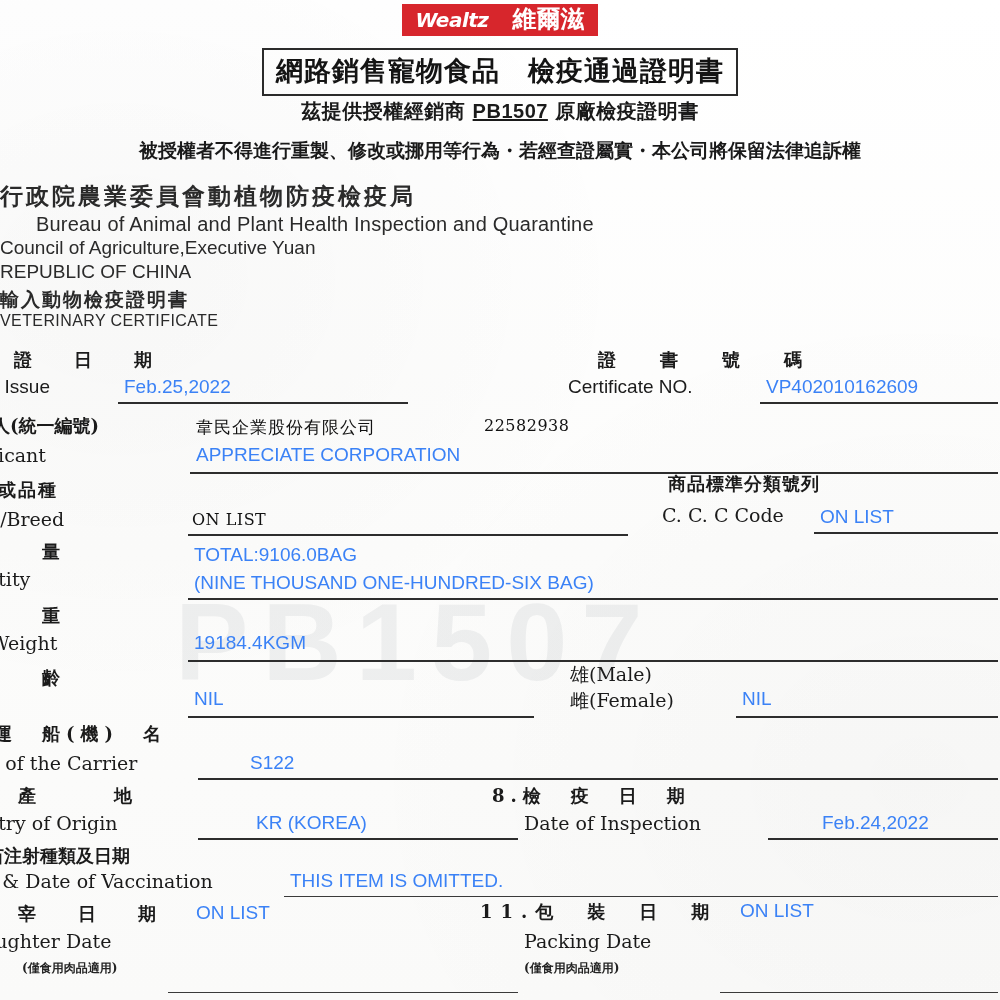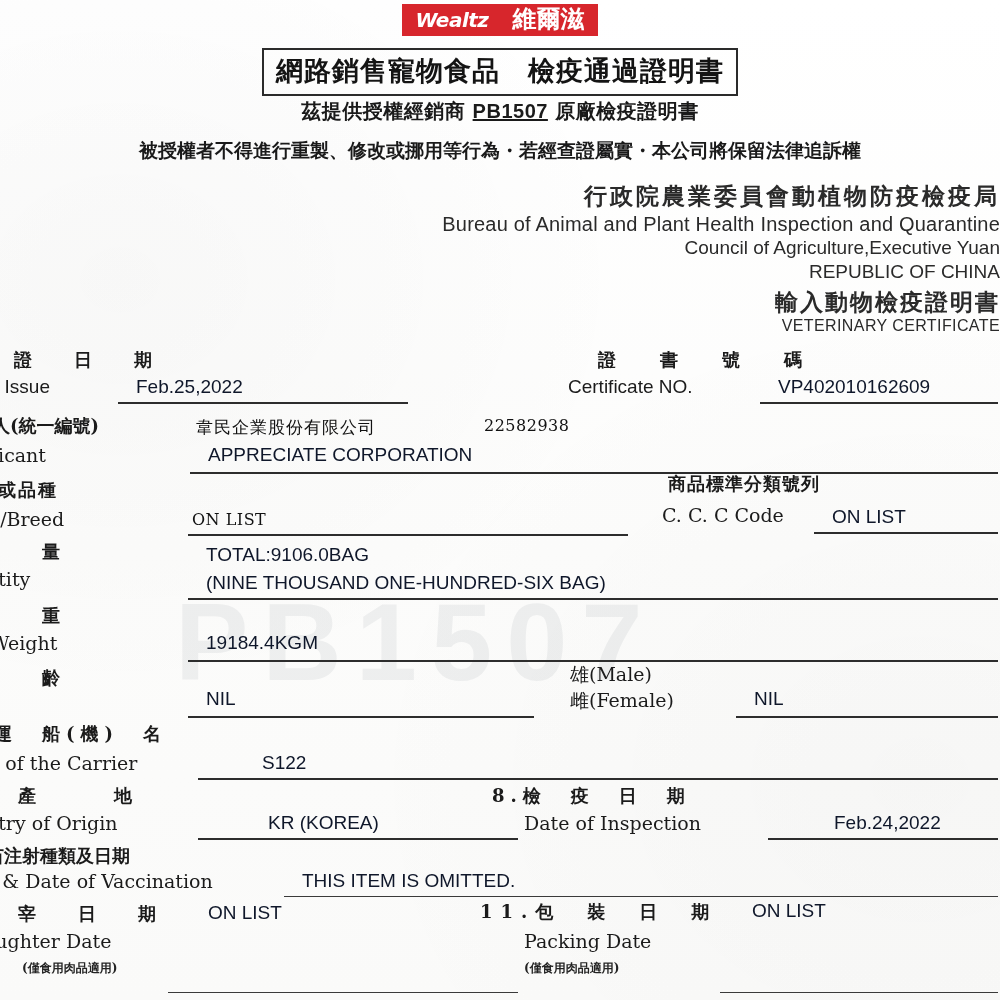--- a/index.html
+++ b/index.html
@@ -113,21 +113,21 @@
     color: #1a1a1a;
     letter-spacing: 0px;
     white-space: nowrap;
   }
 
   
   .bureau {
     position: absolute;
     left: 0; right: 0;
     top: 182px;
-    text-align: right;
+    text-align: left;
     color: #2a2a2a;
   }
   .bureau .cjk-line {
     font-family: "DejaVu Serif", serif;
     font-weight: bold;
     font-size: 23px;
     letter-spacing: 3px;
     line-height: 1.22;
   }
   .bureau .en-line-1 {
@@ -144,21 +144,21 @@
     line-height: 1.22;
   }
   .bureau .en-line-3 {
     font-family: "Liberation Sans", sans-serif;
     font-size: 19px;
     line-height: 1.3;
   }
   .bureau .cert-cjk {
     font-family: "DejaVu Serif", serif;
     font-weight: bold;
-    font-size: 23px;
+    font-size: 19px;
     letter-spacing: 2px;
     margin-top: 4px;
     line-height: 1.2;
   }
   .bureau .cert-en {
     font-family: "Liberation Sans", sans-serif;
     font-size: 16px;
     letter-spacing: 0.4px;
     line-height: 1.2;
   }
@@ -211,23 +211,22 @@
     font-family: "DejaVu Serif", serif;
     font-weight: bold;
     font-size: 12px;
     color: #232323;
     white-space: nowrap;
   }
 
   .val {
     font-family: "Liberation Sans", sans-serif;
     font-size: 19px;
-    color: #0f172a;
-    white-space: nowrap;
-    margin-left: 12px;
+    color: #3b82f6;
+    white-space: nowrap;
   }
   .val-serif {
     font-family: "DejaVu Serif", serif;
     font-size: 16px;
     color: #121212;
     letter-spacing: 0.5px;
     white-space: nowrap;
   }
   .val-cjk {
     font-family: "DejaVu Serif", serif;

